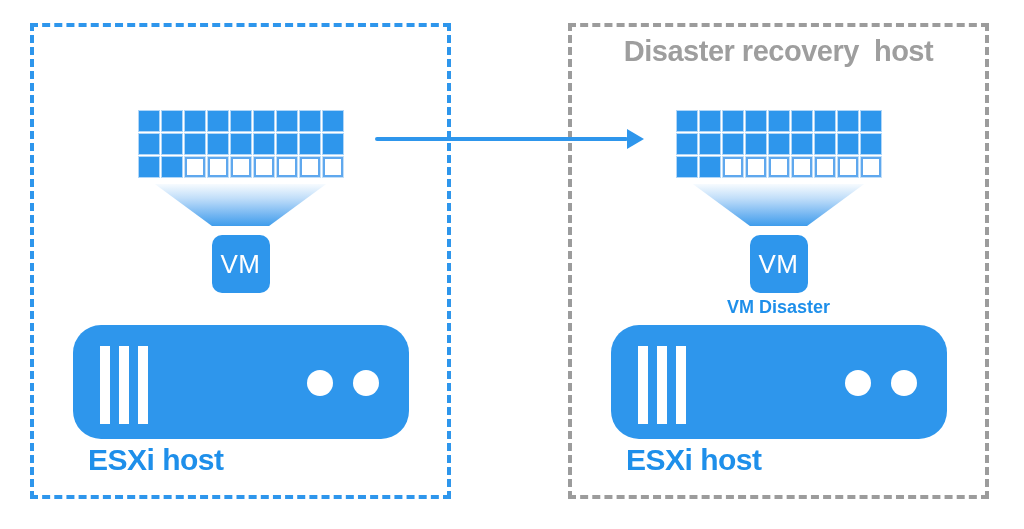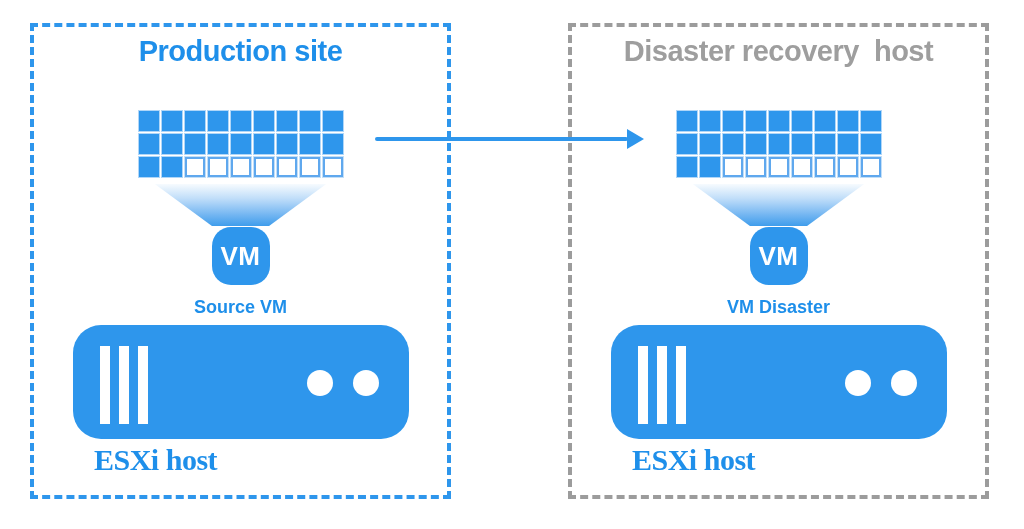--- a/index.html
+++ b/index.html
@@ -44,25 +44,25 @@
     width:204px;height:42px;
     clip-path:polygon(8% 0,92% 0,64% 100%,36% 100%);
     background:linear-gradient(to bottom,
       rgba(222,239,252,0.25) 0%,
       rgba(170,210,247,0.75) 35%,
       #7AB9F2 70%,
       #3F9DEC 100%);
   }
 
   .vm-box{
-    position:absolute;top:200px;left:50%;transform:translateX(-50%);
-    width:58px;height:58px;border-radius:19px;
+    position:absolute;top:208px;left:50%;transform:translateX(-50%);
+    width:58px;height:58px;border-radius:10px;
     background:var(--accent-blue);
     display:flex;align-items:center;justify-content:center;
-    color:#fff;font-size:26px;font-weight:bold;letter-spacing:0.5px;
+    color:#fff;font-size:26px;font-weight:normal;letter-spacing:0.5px;
   }
   .vm-caption{
     position:absolute;top:270px;left:0;width:100%;
     text-align:center;font-size:18px;font-weight:bold;color:var(--title-blue);
   }
 
   .server{
     position:absolute;top:298px;left:50%;transform:translateX(-50%);
     width:336px;height:114px;border-radius:28px;
     background:var(--accent-blue);
@@ -72,41 +72,40 @@
     display:flex;gap:9px;
   }
   .server-bar{width:10px;height:78px;background:#fff;}
   .server-led{
     position:absolute;top:45px;width:26px;height:26px;border-radius:50%;background:#fff;
   }
   .led-1{left:234px;}
   .led-2{left:280px;}
 
   .host-label{
-    position:absolute;top:416px;left:60px;
-    font-size:30px;font-weight:bold;color:var(--title-blue);letter-spacing:-0.5px;font-family:Liberation Serif, serif;
+    position:absolute;top:416px;left:54px;
+    font-size:30px;font-weight:bold;color:var(--title-blue);letter-spacing:-0.5px;
   }
 
   .arrow-line{
     position:absolute;left:375px;top:137px;width:253px;height:4px;
     background:var(--accent-blue);border-radius:2px;
   }
   .arrow-head{
     position:absolute;left:627px;top:129px;width:0;height:0;
     border-top:10px solid transparent;border-bottom:10px solid transparent;
     border-left:17px solid var(--accent-blue);
   }
 </style>
 </head>
 <body>
 
 <div class="canvas">
 
   <div class="site" id="site-0" style="border-color: rgb(46, 150, 236);">
-    <div class="site-title" style="color: rgb(30, 143, 234);">Production site</div>
     <div class="blocks-grid" style="grid-template-columns: repeat(9, var(--cell));">
         <div class="block filled"></div>
         <div class="block filled"></div>
         <div class="block filled"></div>
         <div class="block filled"></div>
         <div class="block filled"></div>
         <div class="block filled"></div>
         <div class="block filled"></div>
         <div class="block filled"></div>
         <div class="block filled"></div>
@@ -126,21 +125,20 @@
         <div class="block empty"></div>
         <div class="block empty"></div>
         <div class="block empty"></div>
         <div class="block empty"></div>
         <div class="block empty"></div>
       </div>
     <div class="funnel"></div>
     <div class="vm-box">
       <span>VM</span>
     </div>
-    <div class="vm-caption">Source VM</div>
     <div class="server">
       <div class="server-bars">
         <div class="server-bar"></div>
         <div class="server-bar"></div>
         <div class="server-bar"></div>
       </div>
       <div class="server-led led-1"></div>
       <div class="server-led led-2"></div>
     </div>
     <div class="host-label">ESXi host</div>

